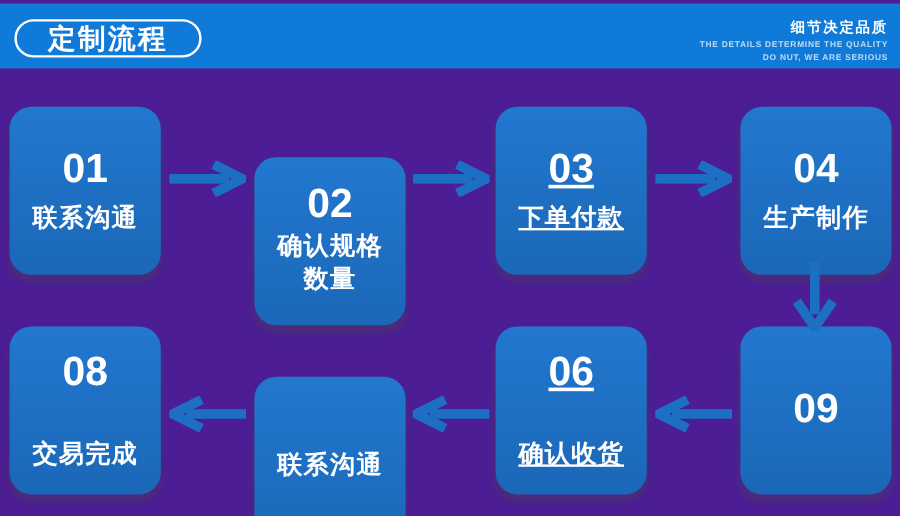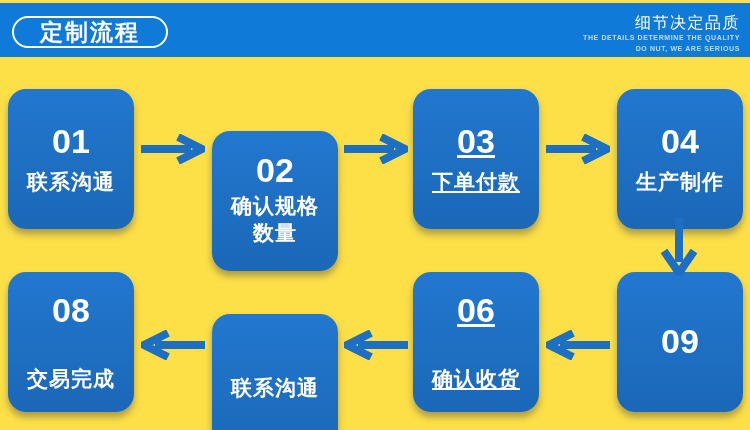--- a/index.html
+++ b/index.html
@@ -6,21 +6,21 @@
     --banner-bg:#0f7ad8;
     --box-bg:#1e6fc2;
     --arrow:#1c6fc3;
     --text:#ffffff;
   }
   html,body{margin:0;padding:0;background:#ffffff;}
   body{font-family:"Liberation Sans","DejaVu Sans",sans-serif;}
   .stage{
     position:relative;
     width:750px;height:430px;
-    background:#fde047;
+    background:#4c1d95;
     overflow:hidden;
   }
   
   .banner{
     position:absolute;left:0;top:3px;width:750px;height:54px;
     background:var(--banner-bg,#0f7ad8);
   }
   .title-pill{
     position:absolute;left:12px;top:13px;
     width:152px;height:28px;
@@ -28,21 +28,21 @@
     display:flex;align-items:center;justify-content:center;
   }
   .title-pill span{
     color:var(--text,#fff);font-size:23px;font-weight:bold;
     letter-spacing:2px;line-height:1;white-space:nowrap;
   }
   .slogan{
     position:absolute;right:10px;top:10px;text-align:right;color:var(--text,#fff);
   }
   .slogan-cn{
-    font-size:16px;font-weight:normal;letter-spacing:1.5px;line-height:20px;
+    font-size:12px;font-weight:bold;letter-spacing:1.5px;line-height:20px;
   }
   .slogan-en{
     font-size:7px;line-height:10.5px;letter-spacing:.6px;opacity:.72;
     font-weight:bold;white-space:nowrap;
   }
   
   .step{
     position:absolute;width:126px;height:140px;
     background:linear-gradient(180deg,#2277cf 0%,var(--box-bg,#1e6fc2) 55%,#1b67b8 100%);
     border-radius:18px;

